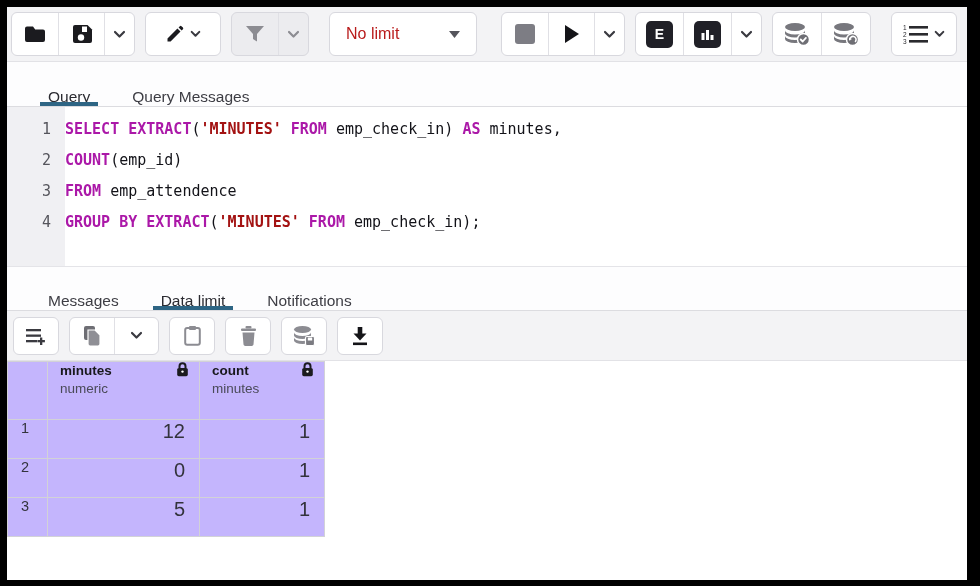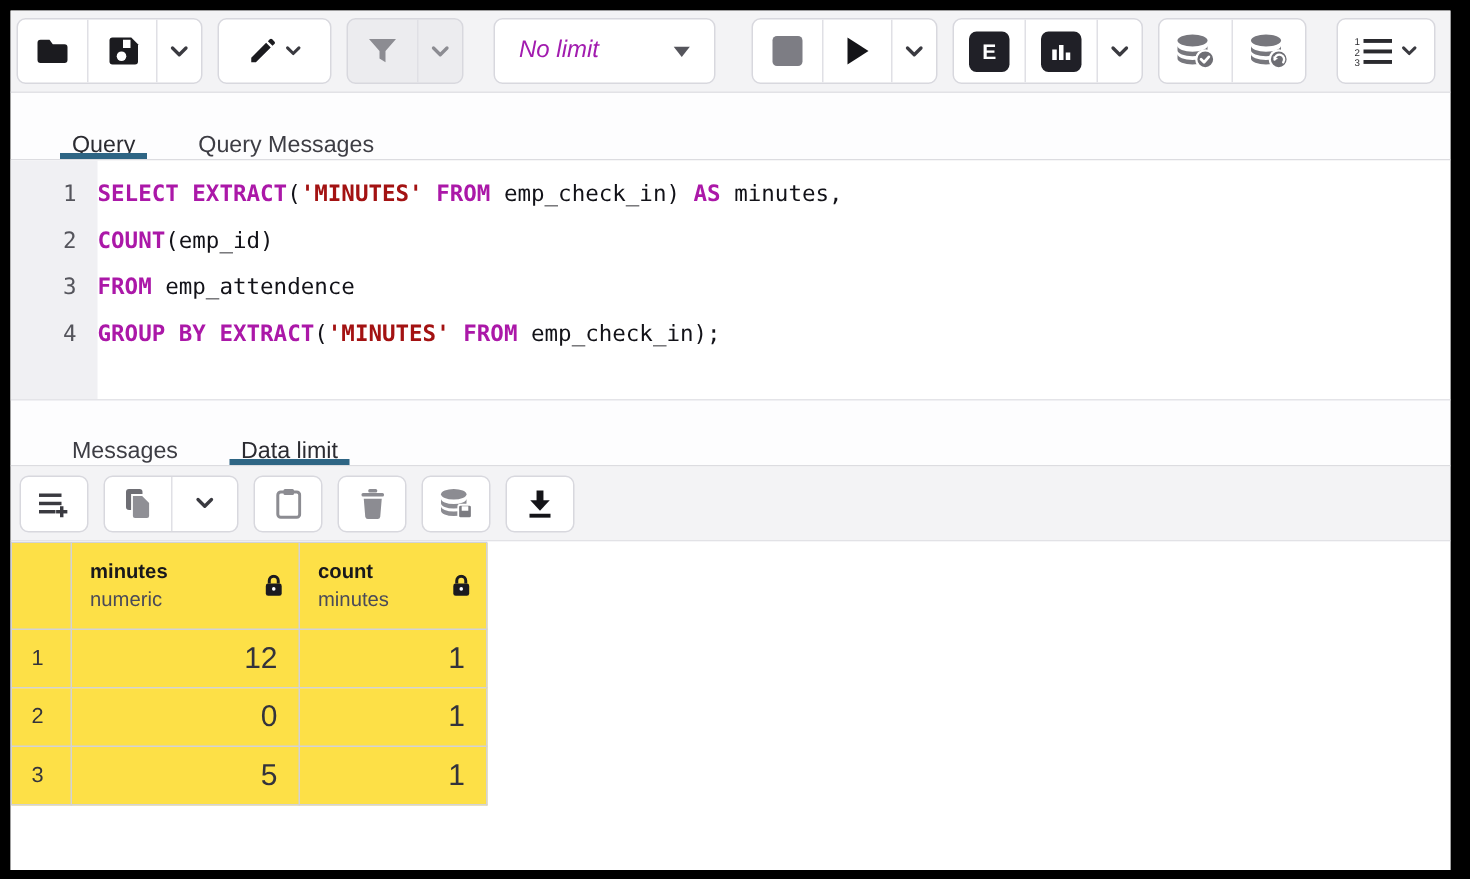--- a/index.html
+++ b/index.html
@@ -10,21 +10,21 @@
 
   
   .toolbar { height:55px; background:#f3f3f5; border-bottom:1px solid #e2e2e6; display:flex; align-items:center; padding:0 4px; }
   .btn-group { display:flex; background:#fff; border:1px solid #d8d8de; border-radius:6px; overflow:hidden; height:44px; }
   .btn-group.disabled { background:#ececef; }
   .tb-btn { min-width:46px; padding:0 10px; display:flex; align-items:center; justify-content:center; gap:5px; background:transparent; border:none; cursor:pointer; }
   .tb-btn + .tb-btn { border-left:1px solid #e0e0e5; }
   .tb-btn.narrow { min-width:30px; padding:0 7px; }
   .gap-s{ width:10px;} .gap-m{ width:20px;} .gap-l{ width:24px;}
   .limit-box { width:148px; height:44px; background:#fff; border:1px solid #d8d8de; border-radius:6px; display:flex; align-items:center; justify-content:space-between; padding:0 16px; cursor:pointer; }
-  .limit-text { font-size:16px; color:#a21caf;font-style:italic; }
+  .limit-text { font-size:16px; color:#b91c1c; }
   .stop-square { width:20px; height:20px; background:#7d7d84; border-radius:3px; }
   .dark-chip { width:27px; height:27px; background:#202027; border-radius:5px; color:#fff; display:flex; align-items:center; justify-content:center; font-weight:bold; font-size:14px; }
 
   
   .tabstrip { height:45px; background:#fdfdfe; border-bottom:1px solid #dcdce0; display:flex; align-items:flex-end; padding-left:33px; flex:none; }
   .tab { display:flex; align-items:center; padding:0 8px; margin-right:26px; font-size:15.5px; color:#3d3d44; position:relative; cursor:pointer; }
   .tab.active { color:#2b2b31; }
   .tab.active::after { content:""; position:absolute; left:0; right:0; bottom:0; height:4px; background:#2e6584; }
 
   
@@ -40,21 +40,21 @@
   
   .data-toolbar { height:50px; background:#f3f3f5; border-bottom:1px solid #e2e2e6; display:flex; align-items:center; padding:0 6px; flex:none; }
   .data-toolbar .btn-group { height:38px; }
   .data-toolbar .tb-btn { min-width:44px; }
 
   
   .grid-wrap { flex:1; background:#fff; overflow:hidden; }
   .grid { display:inline-block; border-left:1px solid #d2d2d7; border-top:1px solid #d2d2d7; }
   .grid-header { display:flex; height:58px; }
   .grid-row { display:flex; height:39px; }
-  .cell { border-right:1px solid #d2d2d7; border-bottom:1px solid #d2d2d7; background:#fde047; display:flex; align-items:center; }
+  .cell { border-right:1px solid #d2d2d7; border-bottom:1px solid #d2d2d7; background:#c4b5fd; display:flex; }
   .corner { width:40px; }
   .col-head { width:152px; padding:0 10px 0 12px; justify-content:space-between; cursor:pointer; }
   .col-head.c2 { width:125px; }
   .head-texts { display:flex; flex-direction:column; line-height:1.35; }
   .col-name { font-size:13.5px; font-weight:bold; color:#18181c; }
   .col-type { font-size:13.5px; color:#4a4a58; }
   .rownum { width:40px; padding-left:13px; font-size:14.5px; color:#33333c; cursor:pointer; }
   .val { font-size:20px; color:#33333c; justify-content:flex-end; padding-right:14px; cursor:pointer; }
   .val.c1 { width:152px; } .val.c2 { width:125px; }
 
@@ -239,20 +239,21 @@
           <div class="code-line"><span class="tok-kw">SELECT</span><span class="tok-pl"> </span><span class="tok-kw">EXTRACT</span><span class="tok-pl">(</span><span class="tok-st">'MINUTES'</span><span class="tok-pl"> </span><span class="tok-kw">FROM</span><span class="tok-pl"> emp_check_in) </span><span class="tok-kw">AS</span><span class="tok-pl"> minutes,</span></div>
           <div class="code-line"><span class="tok-kw">COUNT</span><span class="tok-pl">(emp_id)</span></div>
           <div class="code-line"><span class="tok-kw">FROM</span><span class="tok-pl"> emp_attendence</span></div>
           <div class="code-line"><span class="tok-kw">GROUP BY</span><span class="tok-pl"> </span><span class="tok-kw">EXTRACT</span><span class="tok-pl">(</span><span class="tok-st">'MINUTES'</span><span class="tok-pl"> </span><span class="tok-kw">FROM</span><span class="tok-pl"> emp_check_in);</span></div>
         </div>
   </div>
 
   <div class="tabstrip" style="border-top:1px solid #e4e4e8">
     <div class="tab">Messages</div>
     <div class="tab active">Data limit</div>
+    <div class="tab">Notifications</div>
   </div>
 
   <div class="data-toolbar">
     <div class="btn-group">
       <button class="tb-btn">
         <span>
           <svg width="22" height="18" viewBox="0 0 22 18">
             <rect x="1" y="2" width="15" height="2.3" fill="#3a3a40"></rect>
             <rect x="1" y="7.5" width="15" height="2.3" fill="#3a3a40"></rect>
             <rect x="1" y="13" width="11" height="2.3" fill="#3a3a40"></rect>

